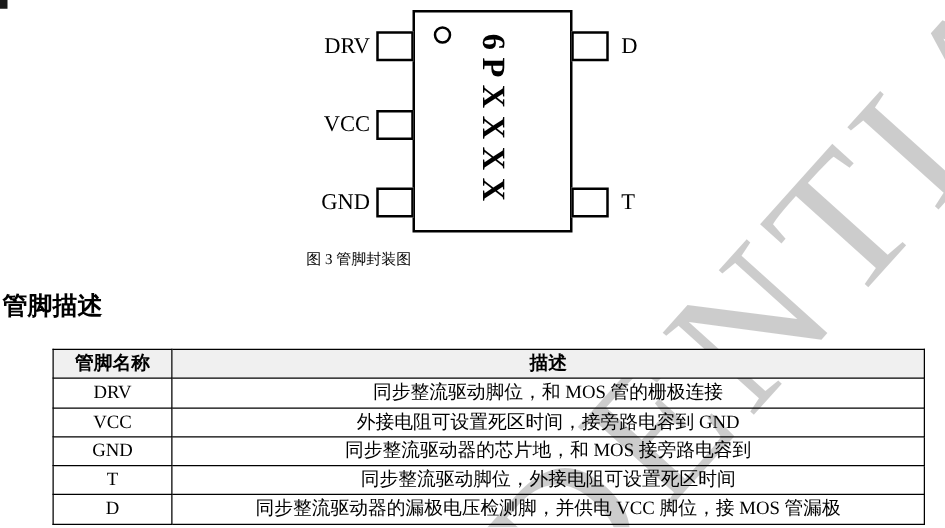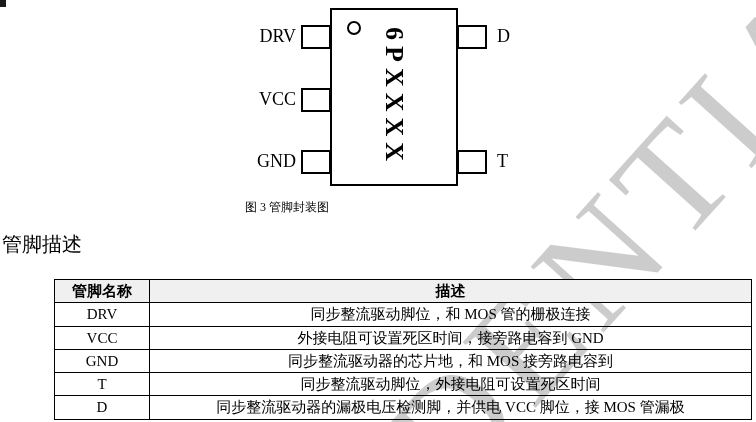--- a/index.html
+++ b/index.html
@@ -72,30 +72,29 @@
   .lbl-right { left: 497px; width: 40px; text-align: left; }
   .lbl-d { top: 26px; }
   .lbl-t { top: 151px; }
   .caption {
     position: absolute; left: 245px; top: 199px; width: 270px;
     text-align: left; font-size: 12px;
   }
   
   .section-title {
     position: absolute; left: 2px; top: 231px;
-    margin: 0; font-size: 20px; font-weight: normal;
+    margin: 0; font-size: 20px; font-weight: bold;
   }
   
   .pin-table {
     position: absolute; left: 42px; top: 279px;
     width: 698px;
     border-collapse: collapse;
     font-size: 15px;
     table-layout: fixed;
-    margin-left: 12px;
   }
   .pin-table th, .pin-table td {
     border: 1px solid #000;
     padding: 1px 6px;
     line-height: 1.35;
     overflow: hidden;
   }
   .pin-table th {
     font-weight: bold;
     text-align: center;

